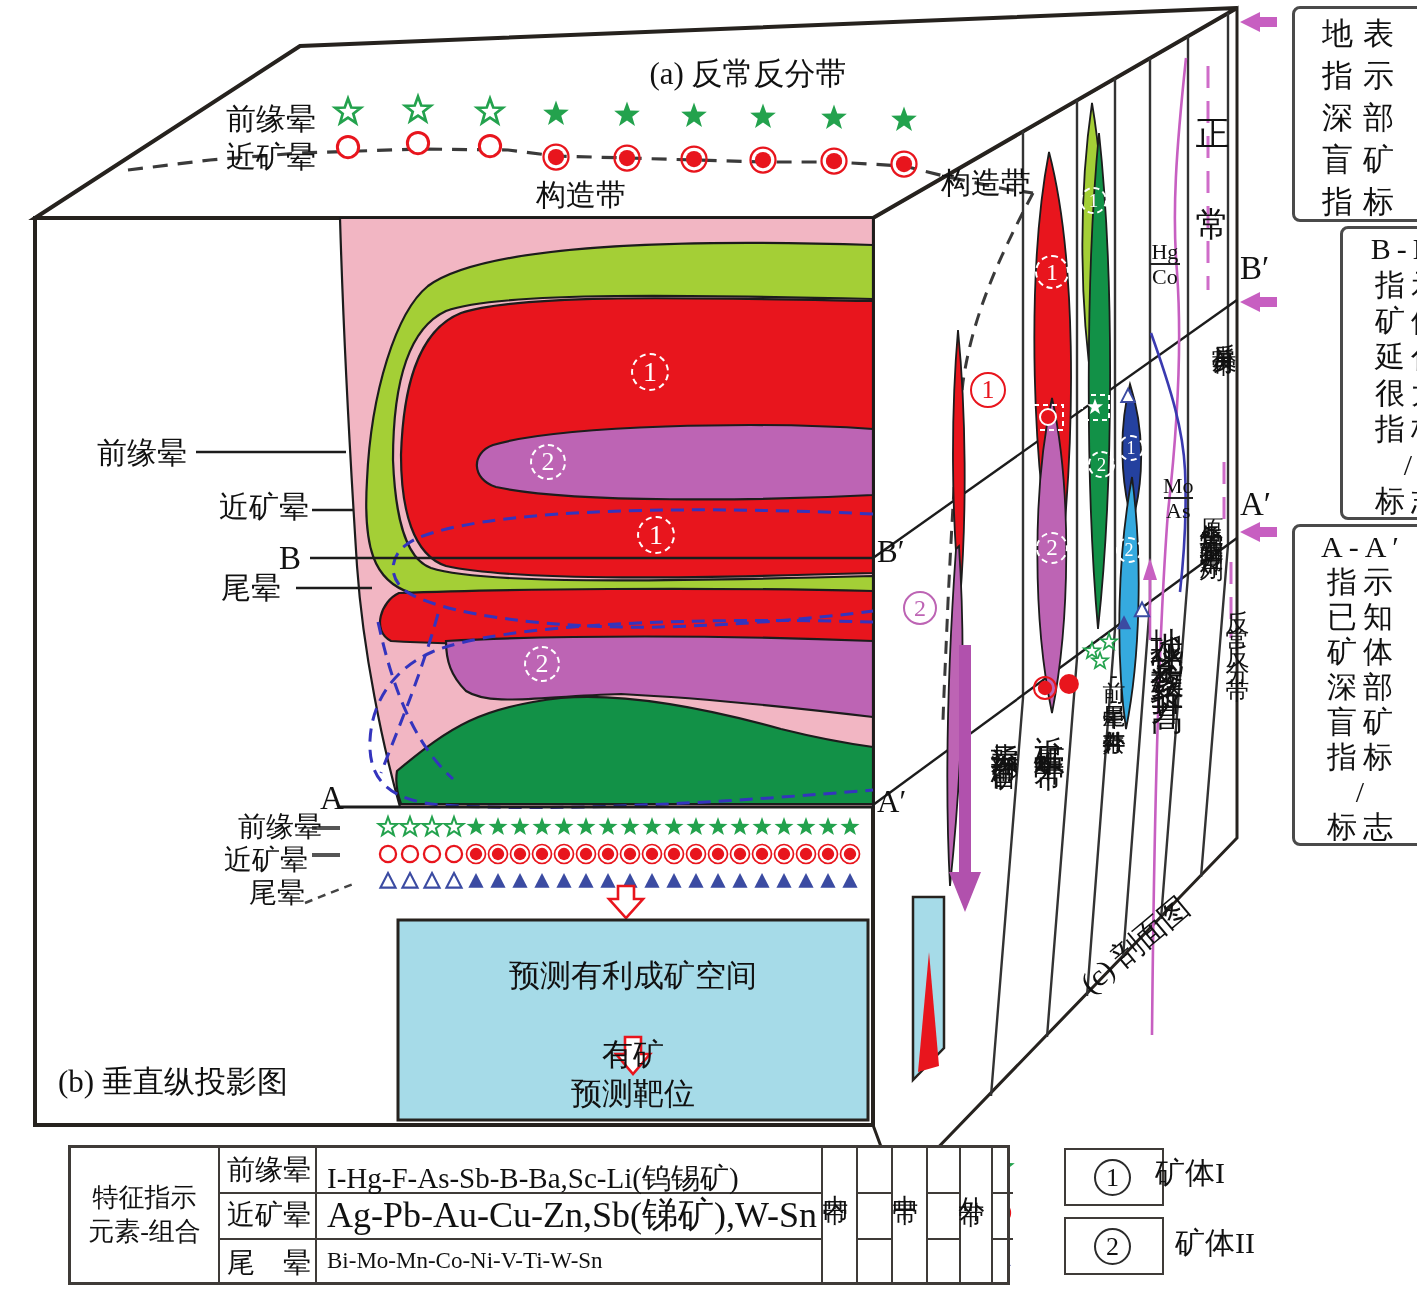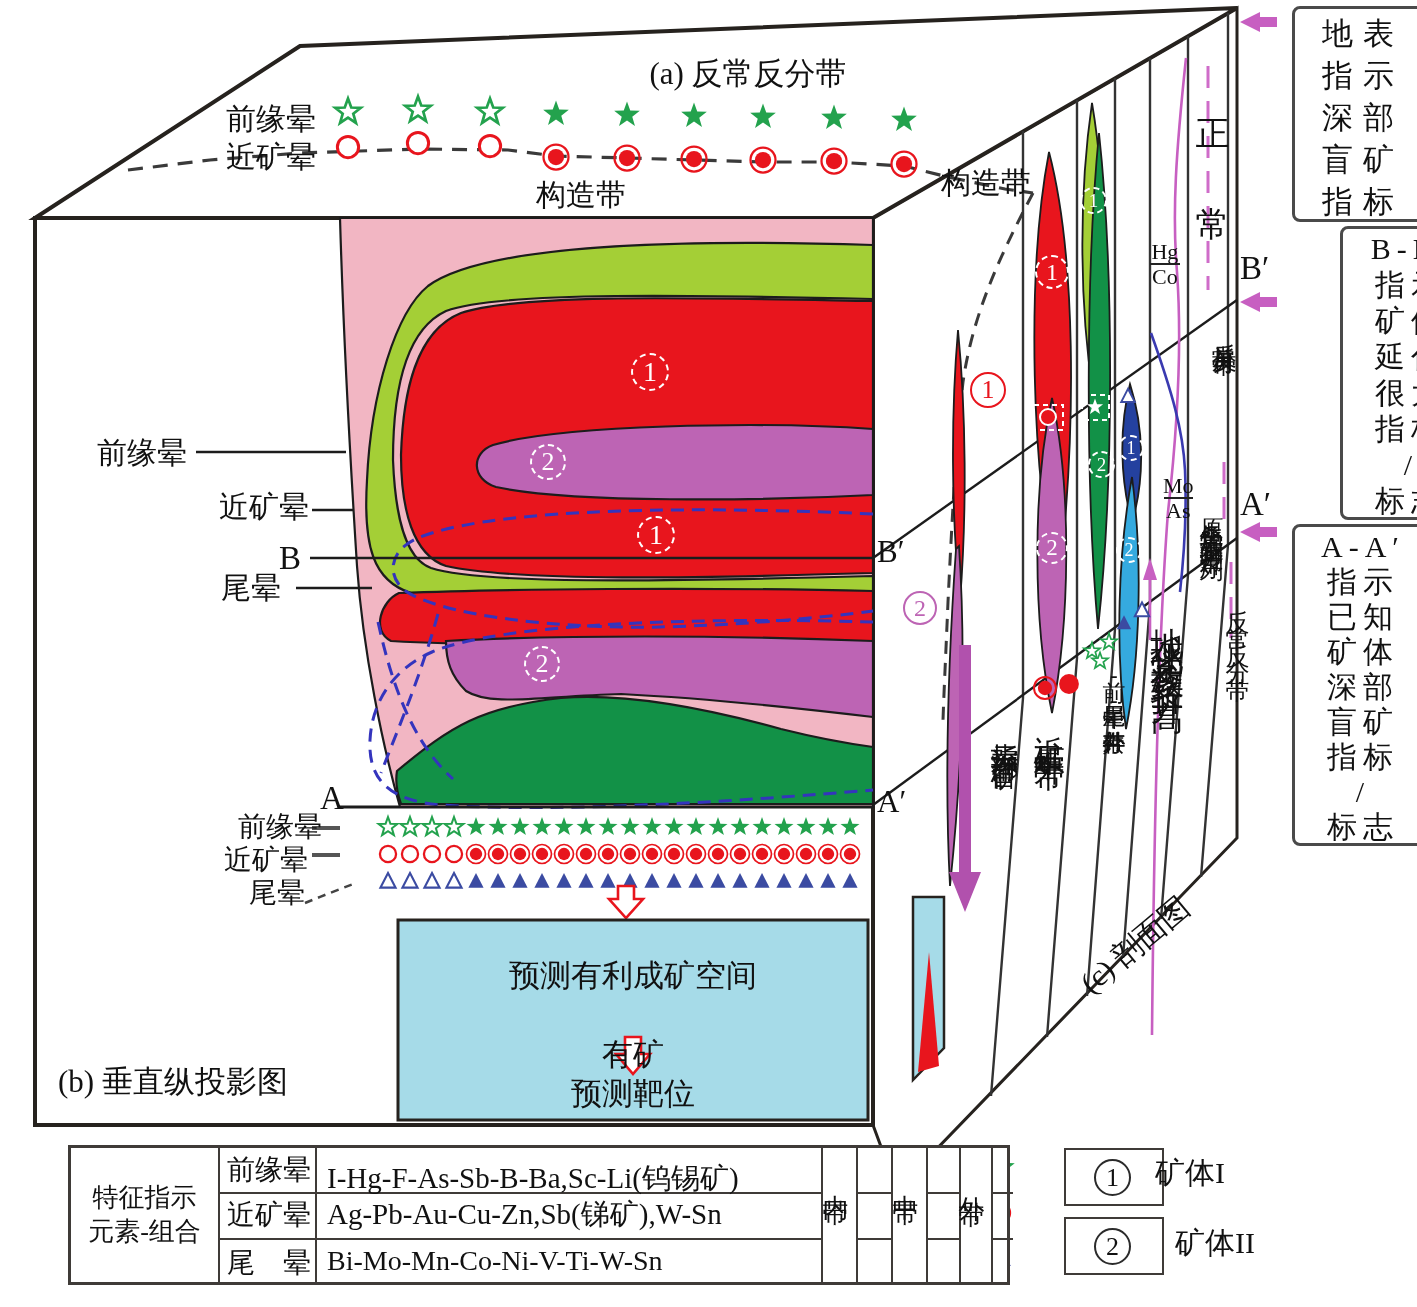--- a/index.html
+++ b/index.html
@@ -354,22 +354,22 @@
   <div class="hl" style="left:855px;width:33px;top:90px;"></div>
   <div class="hl" style="left:920px;width:22px;top:44px;"></div>
   <div class="hl" style="left:920px;width:22px;top:90px;"></div>
 
   <div class="cell ctr" style="left:0;top:0;width:147px;height:134px;justify-content:center;font-size:26px;line-height:34px;white-space:pre-line;">特征指示
 元素-组合</div>
   <div class="cell" style="left:152px;top:0;width:92px;height:44px;justify-content:center;font-size:28px;">前缘晕</div>
   <div class="cell" style="left:152px;top:45px;width:92px;height:44px;justify-content:center;font-size:28px;">近矿晕</div>
   <div class="cell" style="left:152px;top:91px;width:92px;height:47px;justify-content:center;font-size:28px;">尾　晕</div>
   <div class="cell" style="left:256px;top:9px;width:492px;height:44px;font-size:29px;">I-Hg-F-As-Sb-B-Ba,Sc-Li(钨锡矿)</div>
-  <div class="cell" style="left:256px;top:45px;width:492px;height:44px;font-size:29px;">Ag-Pb-Au-Cu-Zn,Sb(锑矿),W-Sn</div>
-  <div class="cell" style="left:256px;top:91px;width:492px;height:43px;font-size:28px;">Bi-Mo-Mn-Co-Ni-V-Ti-W-Sn</div>
+  <div class="cell" style="left:256px;top:45px;width:492px;height:44px;font-size:36px;">Ag-Pb-Au-Cu-Zn,Sb(锑矿),W-Sn</div>
+  <div class="cell" style="left:256px;top:91px;width:492px;height:43px;font-size:23px;">Bi-Mo-Mn-Co-Ni-V-Ti-W-Sn</div>
 </div>
 <div class="t vt" style="left:820px;top:1174px;font-size:26px;letter-spacing:5px;">内带</div>
 <div class="t vt" style="left:890px;top:1174px;font-size:26px;letter-spacing:5px;">中带</div>
 <div class="t vt" style="left:956px;top:1176px;font-size:26px;letter-spacing:5px;">外带</div>
 
 <div class="lbox" style="top:1148px;"></div>
 <div class="lbox" style="top:1217px;"></div>
 <div class="cnum ck" style="left:1094px;top:1159px;width:37px;height:37px;font-size:26px;">1</div>
 <div class="cnum ck" style="left:1094px;top:1228px;width:37px;height:37px;font-size:26px;">2</div>
 <div class="t" style="left:1155px;top:1156px;font-size:30px;">矿体I</div>

